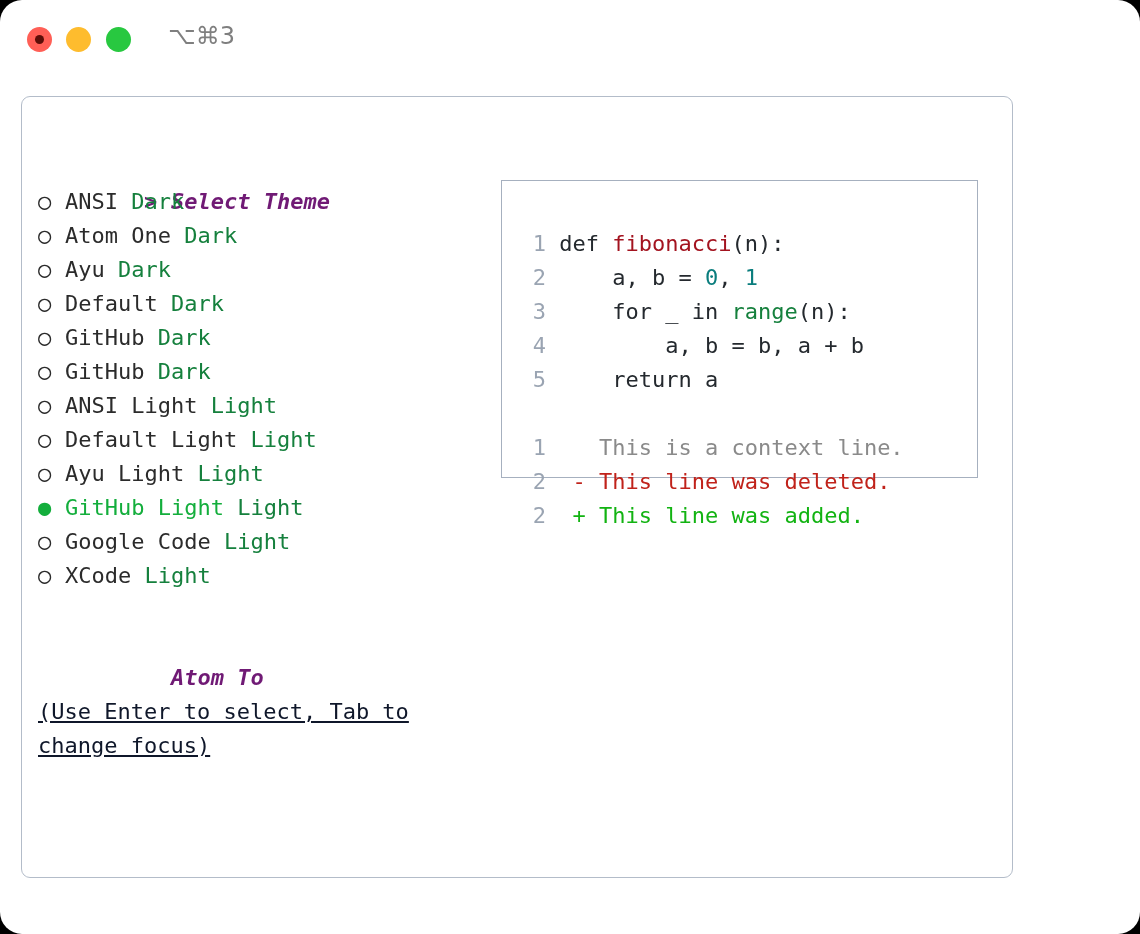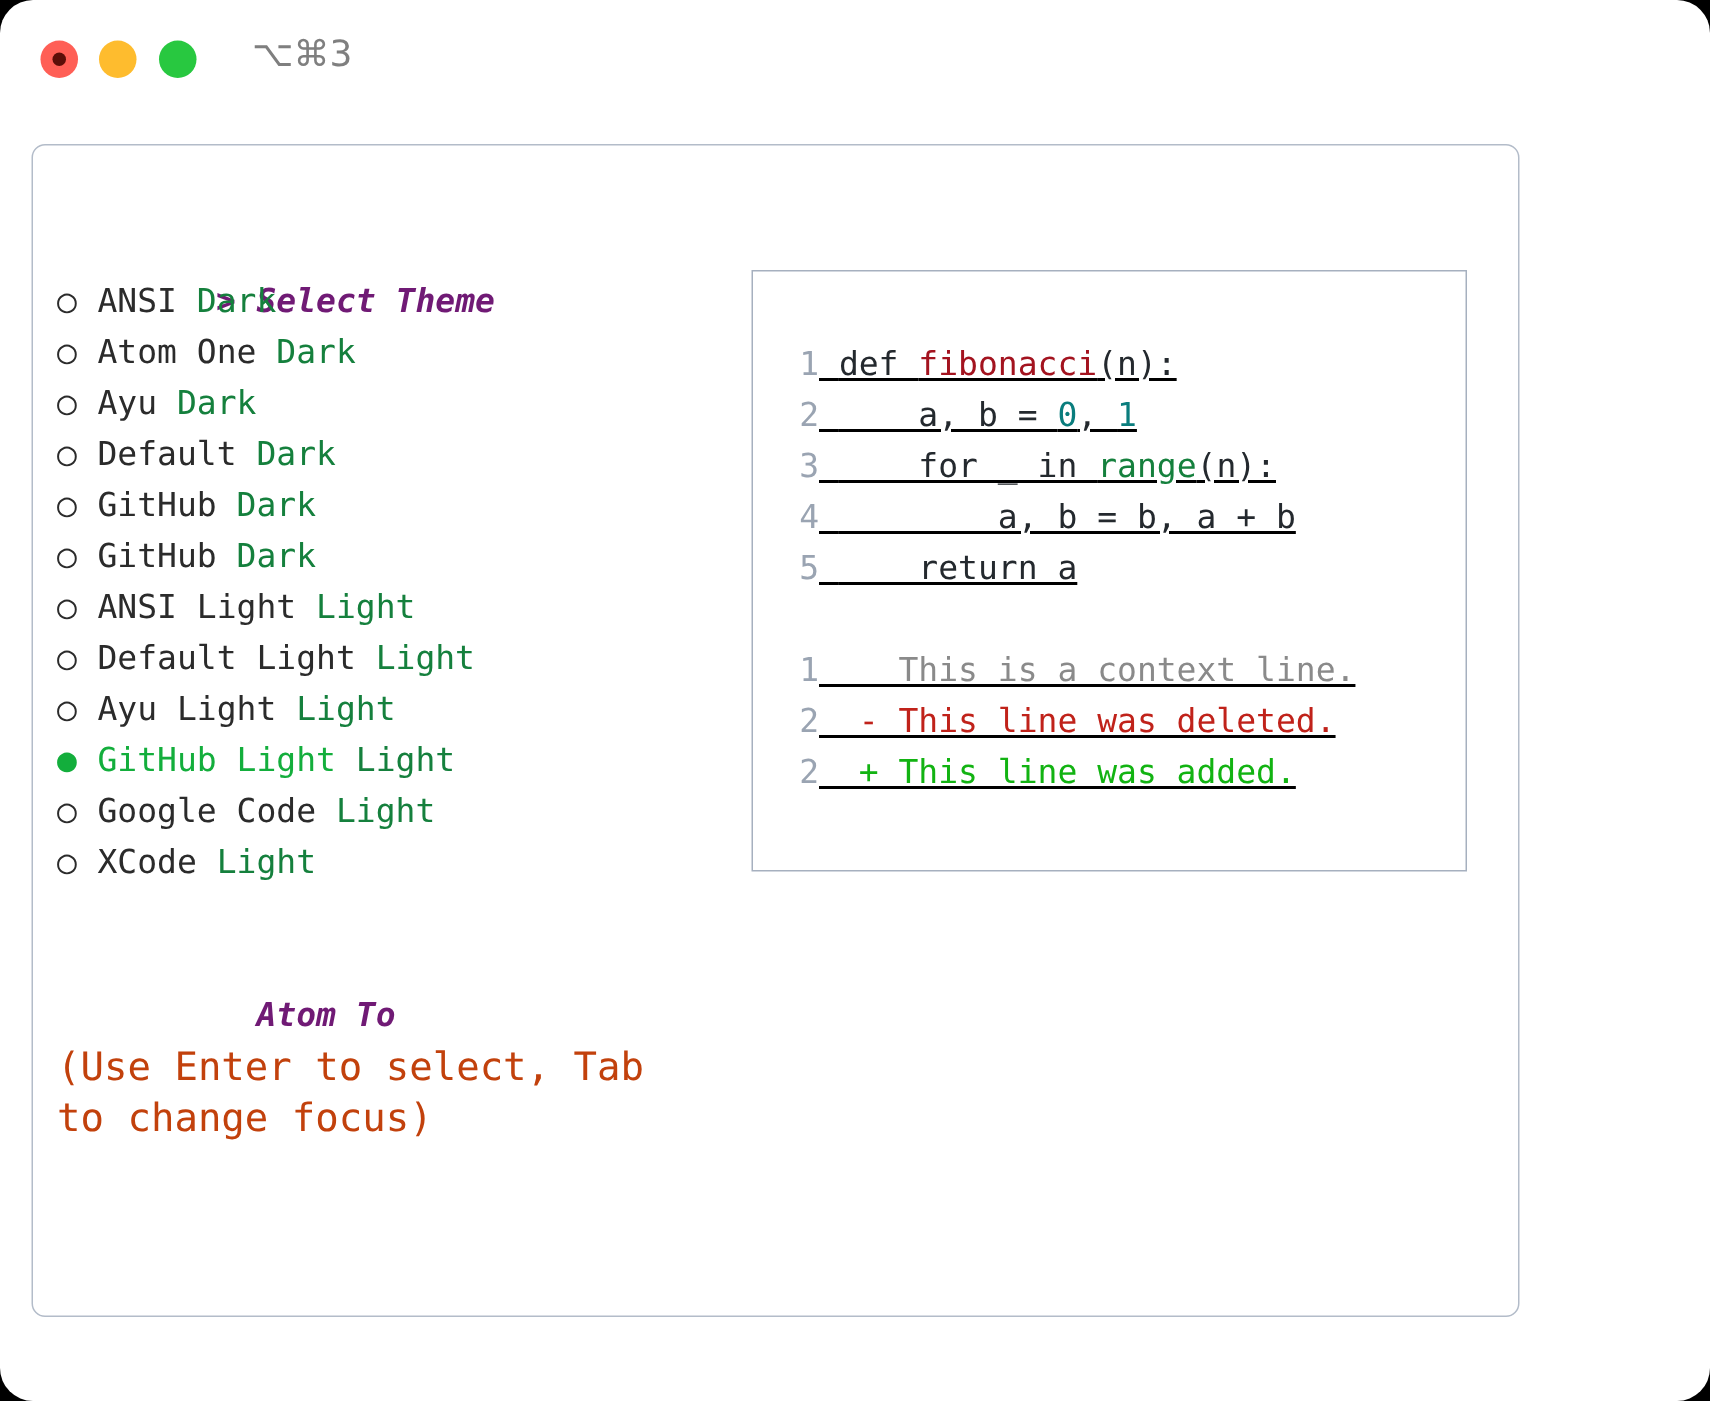--- a/index.html
+++ b/index.html
@@ -103,49 +103,49 @@
   .label { color: #2b2b2b; }
   .label.sel { color: #13ae3c; }
   .variant { color: #15803d; }
 
   #apply-header {
     margin-top: 34px;
   }
 
   #help {
     margin-top: 34px;
-    font-size: 26px;
-    line-height: 34px;
-    color: #c2410c;
+    font-size: 22px;
+    line-height: 34px;
+    color: #0f172a;
     width: 400px;
+    text-decoration: underline;
   }
 
   
   #right-col {
     position: absolute;
     left: 479px;
     top: 54px;
     width: 490px;
   }
   #preview-title {
     font-size: 22px;
     font-weight: bold;
     color: #121212;
     line-height: 34px;
     white-space: pre;
   }
   #code-panel {
     margin-top: 29px;
     width: 477px;
-    height: 401px;
+    height: 298px;
     border: 1px solid #a6b0bf;
     box-sizing: border-box;
     background: #ffffff;
     padding: 46px 0 0 18px;
-    text-decoration: underline;
   }
   .cline {
     font-size: 22px;
     line-height: 34px;
     white-space: pre;
     color: #2b2b2b;
   }
   .lno {
     display: inline-block;
     width: 26px;

